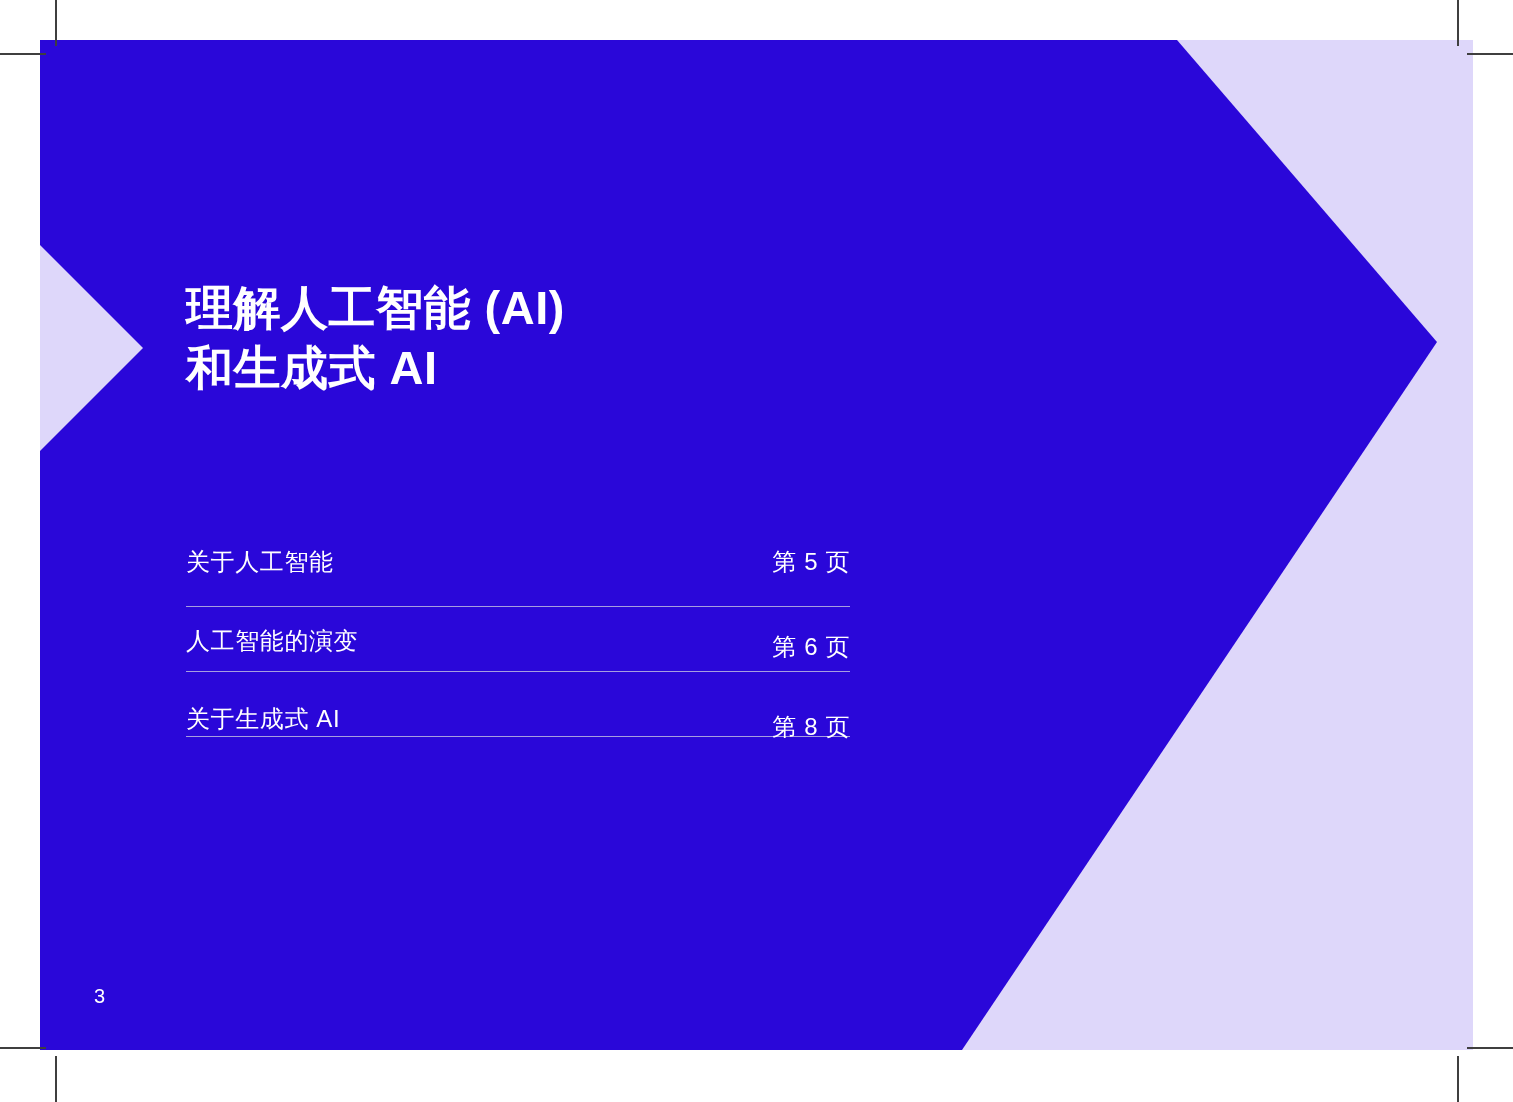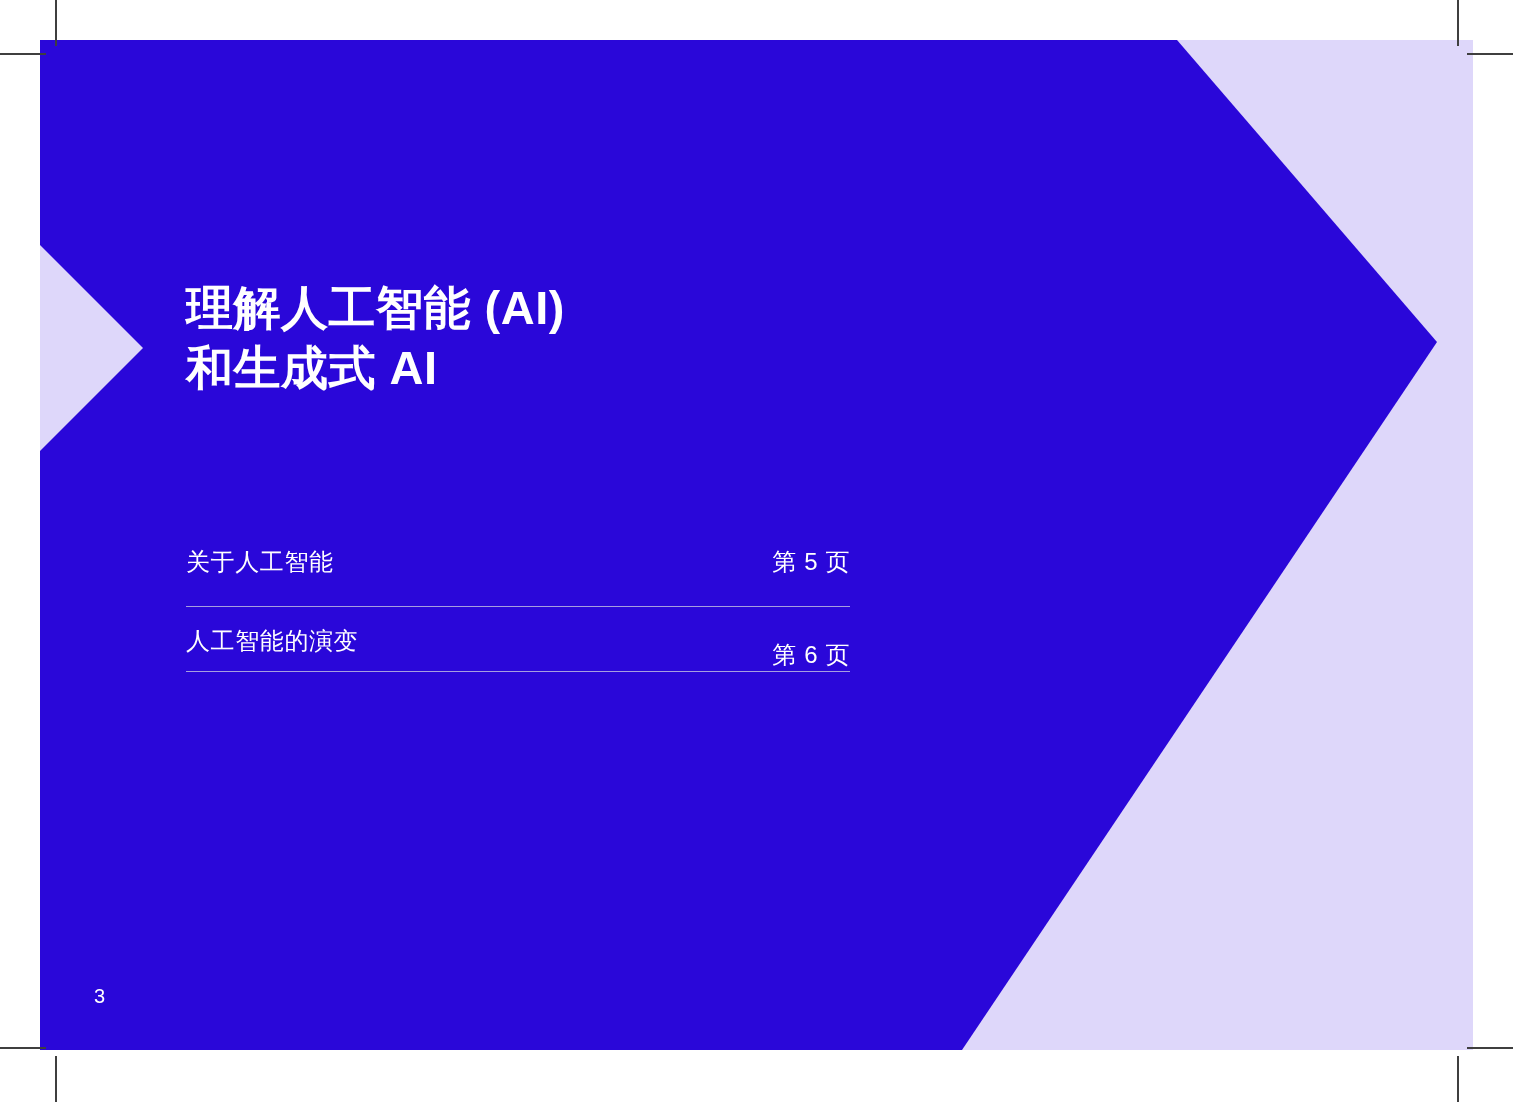--- a/index.html
+++ b/index.html
@@ -125,21 +125,21 @@
     white-space: nowrap;
   }
 
   
   .toc-row.r0 { height: 64px; }
   .toc-row.r0 .toc-label { top: 4px; }
   .toc-row.r0 .toc-page  { top: 4px; }
 
   .toc-row.r1 { height: 64px; }
   .toc-row.r1 .toc-label { top: 18px; }
-  .toc-row.r1 .toc-page  { top: 32px; }
+  .toc-row.r1 .toc-page  { top: 24px; }
 
   .toc-row.r2 { height: 64px; }
   .toc-row.r2 .toc-label { top: 31px; }
   .toc-row.r2 .toc-page  { top: 39px; }
 
   .page-number {
     position: absolute;
     left: 94px;
     top: 985px;
     color: #ffffff;
@@ -182,20 +182,24 @@
       <div class="toc-row r0">
         <span class="toc-label">关于人工智能</span>
         <span class="toc-page">第 5 页</span>
       </div>
 
       <div class="toc-row r1">
         <span class="toc-label">人工智能的演变</span>
         <span class="toc-page">第 6 页</span>
       </div>
 
+      <div class="toc-row r2">
+        <span class="toc-label">关于生成式 AI</span>
+        <span class="toc-page">第 8 页</span>
+      </div>
 
     </div>
 
     <div class="page-number">3</div>
 
   </div>
 
 </div>
 
 </body></html>

